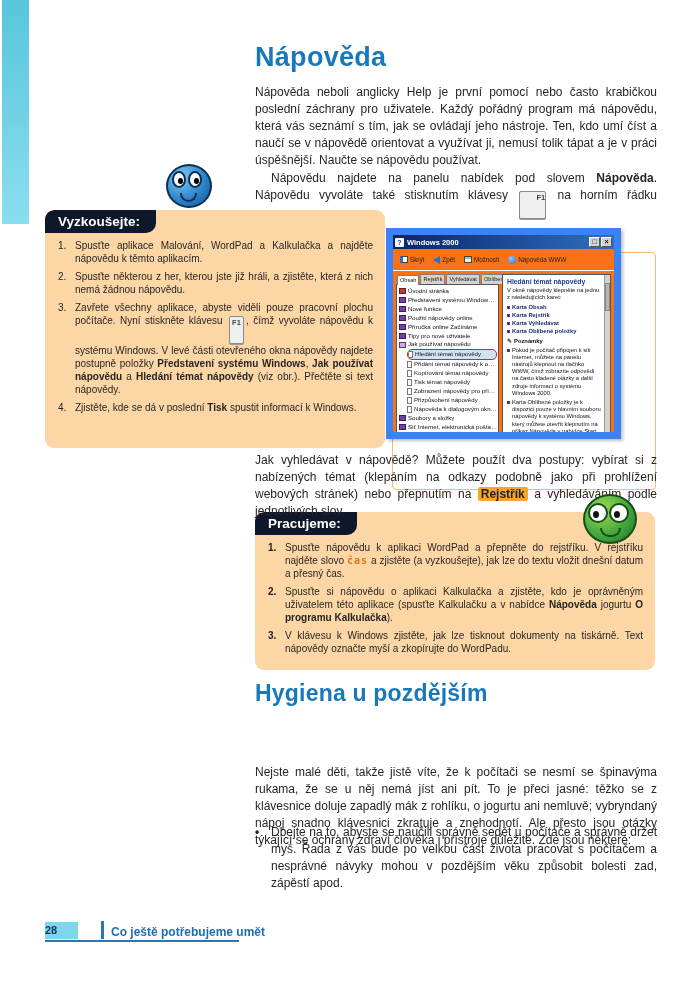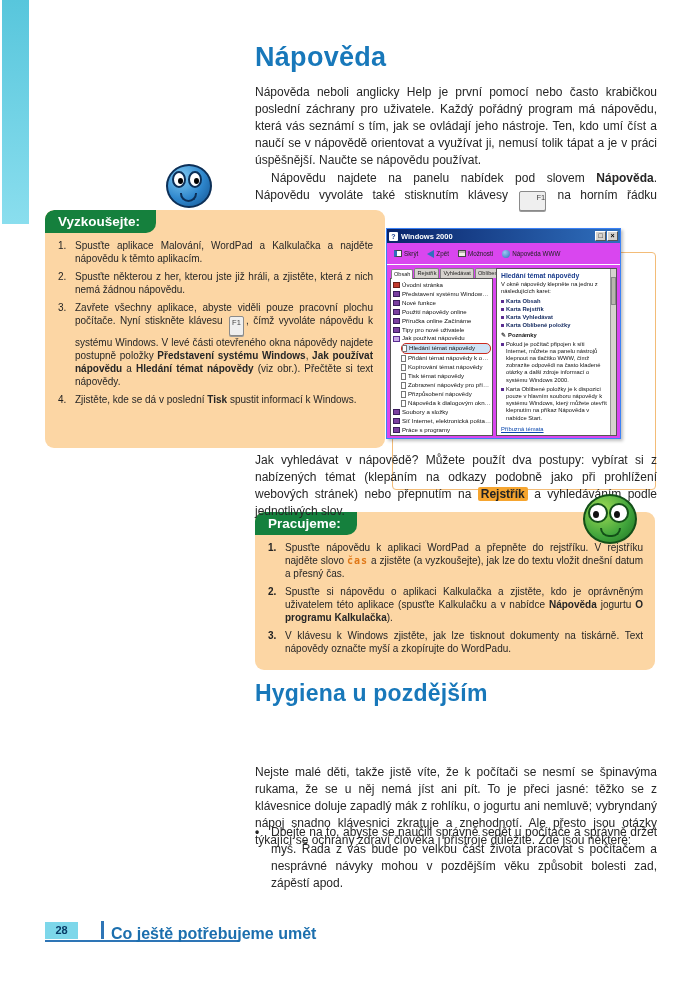--- a/index.html
+++ b/index.html
@@ -22,27 +22,27 @@
   .p-search{left:255px;top:452px;width:402px;z-index:5}
   .p-hyg{left:255px;top:764px;width:402px}
   .p-bullet{left:255px;top:824px;width:402px;display:flex}
   .p-bullet .bm{flex:none;width:16px;font-weight:bold}
   .p-bullet .bt{flex:1;text-align:justify}
 
   
   .seg-b{font-weight:bold}
   .seg-hl{background:#f6a52f;font-weight:bold;padding:0 3px;border-radius:2px;color:#222}
   .seg-mono{font-family:"DejaVu Sans Mono",monospace;font-weight:bold;color:#e07818;letter-spacing:1px}
-  .seg-key{display:inline-block;min-width:15px;height:20px;border:1px solid #8a8a8a;border-radius:2px;
+  .seg-key{display:inline-block;min-width:15px;height:28px;border:1px solid #8a8a8a;border-radius:2px;
     background:#efefef;box-shadow:0 1px 0 #9a9a9a;font-size:7.5px;line-height:11px;text-align:center;
-    vertical-align:-1px;color:#444;margin:0 2px;font-weight:normal}
+    vertical-align:-1px;color:#444;margin:0 2px;font-weight:bold}
 
   
   .obox{position:absolute;background:#fcd6a4;border-radius:9px;overflow:hidden;z-index:2}
-  .obox-header{background:#15803d;color:#fff;font-weight:bold;font-size:13.5px;
+  .obox-header{background:#0f172a;color:#fff;font-weight:bold;font-size:13.5px;
     padding:4px 16px 4px 13px;display:inline-block;border-radius:9px 0 10px 0}
   .box-vyzkousejte{left:45px;top:210px;width:340px;height:238px}
   .box-pracujeme{left:255px;top:512px;width:400px;height:158px}
   .olist{padding:6px 12px 6px 13px}
   .oli{display:flex;margin-bottom:5px}
   .oli .num{flex:none;width:17px;font-size:10px;line-height:13px}
   .oli .li-text{flex:1;font-size:10px;line-height:13px;text-align:justify;color:#262626}
   .box-pracujeme .oli .num{font-weight:bold}
 
   
@@ -63,22 +63,22 @@
   .frog .g-l{left:3px}.frog .g-r{left:24px}
   .frog .pupil{position:absolute;bottom:3px;left:3px;width:6px;height:7px;background:#111;border-radius:50%}
   .frog .mouth{position:absolute;left:15px;bottom:5px;width:21px;height:9px;border:2px solid #134f18;border-top:none;
     border-radius:0 0 18px 18px}
 
   
   .callout{position:absolute;left:392px;top:252px;width:264px;height:238px;
     border:1px solid #f3bc78;border-radius:4px;z-index:1}
 
   
-  .hw{position:absolute;left:386px;top:228px;width:235px;height:211px;background:#d946ef;
-    border:1px solid #3b82f6;box-shadow:2px 2px 3px rgba(0,0,0,.25);z-index:4;overflow:hidden}
+  .hw{position:absolute;left:386px;top:228px;width:235px;height:211px;background:#f97316;
+    border:7px solid #3b82f6;box-shadow:2px 2px 3px rgba(0,0,0,.25);z-index:4;overflow:hidden}
   .hw-title{height:14px;background:linear-gradient(90deg,#0a246a,#2f6fbd);display:flex;align-items:center;
     gap:3px;padding:0 2px;color:#fff;font-size:7.5px;font-weight:bold}
   .hw-ticon{flex:none;width:9px;height:9px;background:#fff;color:#1b3f91;font-size:7px;line-height:9px;
     text-align:center;border-radius:1px;font-weight:bold}
   .hw-btns{margin-left:auto;display:flex;gap:1px}
   .hw-btn{width:11px;height:10px;background:#d6d3ce;border:1px solid #fff;border-right-color:#555;border-bottom-color:#555;
     font-size:7px;line-height:8px;text-align:center;color:#000}
   .hw-toolbar{height:22px;display:flex;align-items:center;gap:9px;padding:0 7px;border-bottom:1px solid #fff;
     font-size:6.3px;color:#222}
   .tool{display:flex;align-items:center;gap:2px}
@@ -114,23 +114,23 @@
   .pencil{font-size:6px;color:#555}
   .note{display:flex;gap:2px;margin-bottom:2px}
   .note .sq{flex:none;width:3px;height:3px;background:#5a2d91;margin-top:2px}
   .hwc-link{color:#0645ad;text-decoration:underline;margin-top:2px;display:inline-block}
   .hw-scroll{position:absolute;right:0;top:0;bottom:0;width:6px;background:#d6d3ce;border-left:1px solid #999}
   .hw-thumb{position:absolute;left:0;top:8px;width:5px;height:28px;background:#b8b5ad;border:1px solid #888}
 
   
   .foot-line{position:absolute;left:45px;top:940px;width:194px;height:2px;background:#2e75b6}
   .foot-num{position:absolute;left:45px;top:922px;width:33px;height:17px;background:#7dd7ea;color:#083b66;
-    font-size:11px;font-weight:bold;text-align:center;line-height:17px}
+    font-size:11px;font-weight:bold;line-height:17px}
   .foot-div{position:absolute;left:101px;top:921px;width:3px;height:18px;background:#2e75b6}
-  .foot-label{position:absolute;left:111px;top:925px;font-size:16px;font-weight:bold;color:#1c6fae}
+  .foot-label{position:absolute;left:111px;top:925px;font-size:12px;font-weight:bold;color:#1c6fae}
 </style>
 </head>
 <body>
 
 <div class="page">
 
   <div class="side-strip"></div>
 
   <div class="h1">Nápověda</div>
 

